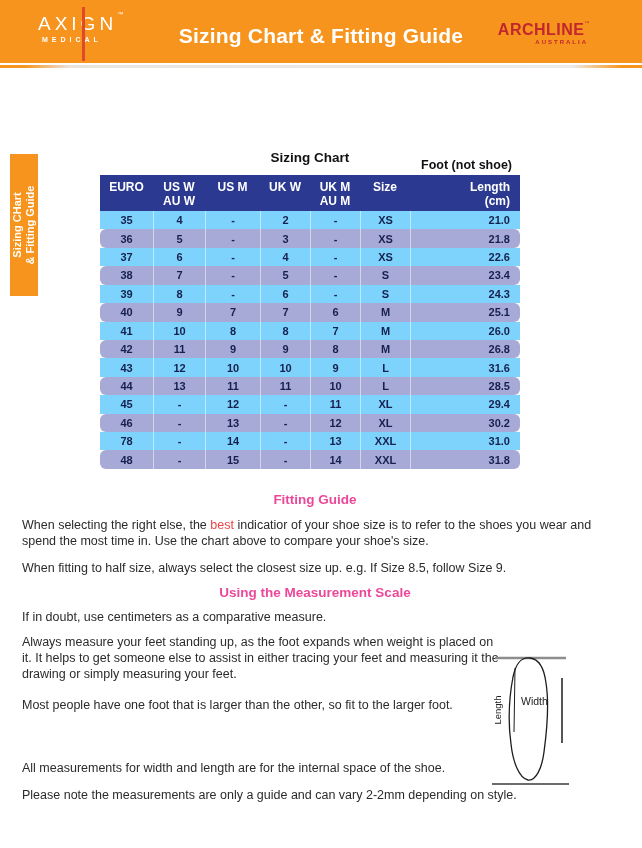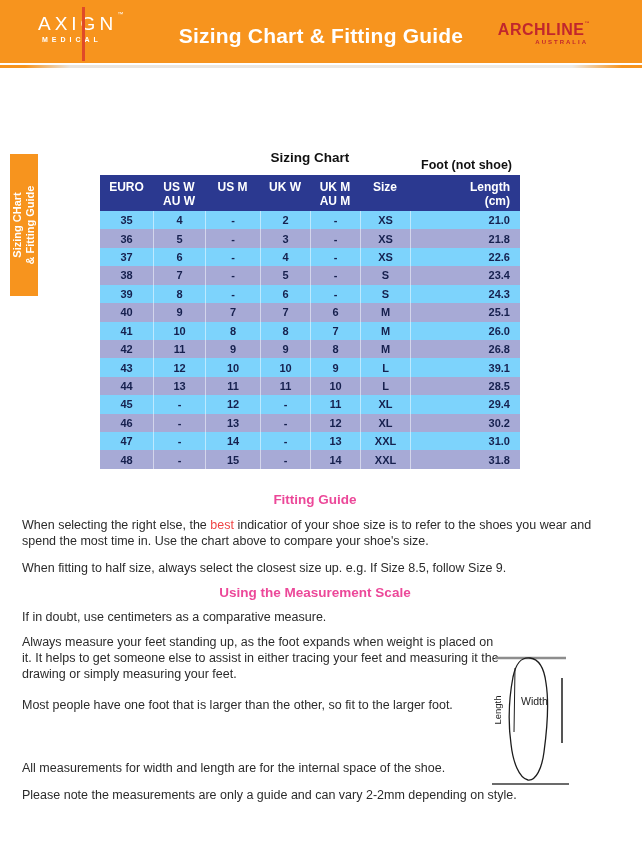--- a/index.html
+++ b/index.html
@@ -36,21 +36,21 @@
   .foot-note { position:absolute; left:310px; top:158px; width:202px; text-align:right;
                font-size:12.5px; font-weight:700; color:#111; }
 
   
   .size-table { position:absolute; left:100px; top:175px; width:332px; }
   .t-head { display:flex; width:420px; height:36px; background:#2b3990; }
   .t-hcell { display:flex; flex-direction:column; align-items:center; padding-top:5px;
              color:#fff; font-size:12px; font-weight:700; line-height:1.2; }
   .t-row { display:flex; width:420px; height:18.43px; }
   .t-row.odd  { background:#7dd3fc; }
-  .t-row.even { background:#a7aad6; }
+  .t-row.even { background:#a7aad6;border-radius:6px; }
   .t-cell { display:flex; align-items:center; justify-content:center;
             color:#16204e; font-size:11px; font-weight:700;
             border-left:1px solid rgba(255,255,255,.5); }
   .t-cell:first-child { border-left:none; }
   .c0{width:53px;} .c1{width:52px;} .c2{width:55px;} .c3{width:50px;} .c4{width:50px;} .c5{width:50px;}
   .c6{width:110px;}
   .t-hcell.c6 { align-items:flex-end; padding-right:10px; }
   .t-cell.c6 { justify-content:flex-end; padding-right:10px; }
 
   
@@ -189,21 +189,21 @@
         <div class="t-cell c5">M</div>
         <div class="t-cell c6">26.8</div>
       </div>
       <div class="t-row odd">
         <div class="t-cell c0">43</div>
         <div class="t-cell c1">12</div>
         <div class="t-cell c2">10</div>
         <div class="t-cell c3">10</div>
         <div class="t-cell c4">9</div>
         <div class="t-cell c5">L</div>
-        <div class="t-cell c6">39.1</div>
+        <div class="t-cell c6">31.6</div>
       </div>
       <div class="t-row even">
         <div class="t-cell c0">44</div>
         <div class="t-cell c1">13</div>
         <div class="t-cell c2">11</div>
         <div class="t-cell c3">11</div>
         <div class="t-cell c4">10</div>
         <div class="t-cell c5">L</div>
         <div class="t-cell c6">28.5</div>
       </div>
@@ -219,21 +219,21 @@
       <div class="t-row even">
         <div class="t-cell c0">46</div>
         <div class="t-cell c1">-</div>
         <div class="t-cell c2">13</div>
         <div class="t-cell c3">-</div>
         <div class="t-cell c4">12</div>
         <div class="t-cell c5">XL</div>
         <div class="t-cell c6">30.2</div>
       </div>
       <div class="t-row odd">
-        <div class="t-cell c0">47</div>
+        <div class="t-cell c0">78</div>
         <div class="t-cell c1">-</div>
         <div class="t-cell c2">14</div>
         <div class="t-cell c3">-</div>
         <div class="t-cell c4">13</div>
         <div class="t-cell c5">XXL</div>
         <div class="t-cell c6">31.0</div>
       </div>
       <div class="t-row even">
         <div class="t-cell c0">48</div>
         <div class="t-cell c1">-</div>

